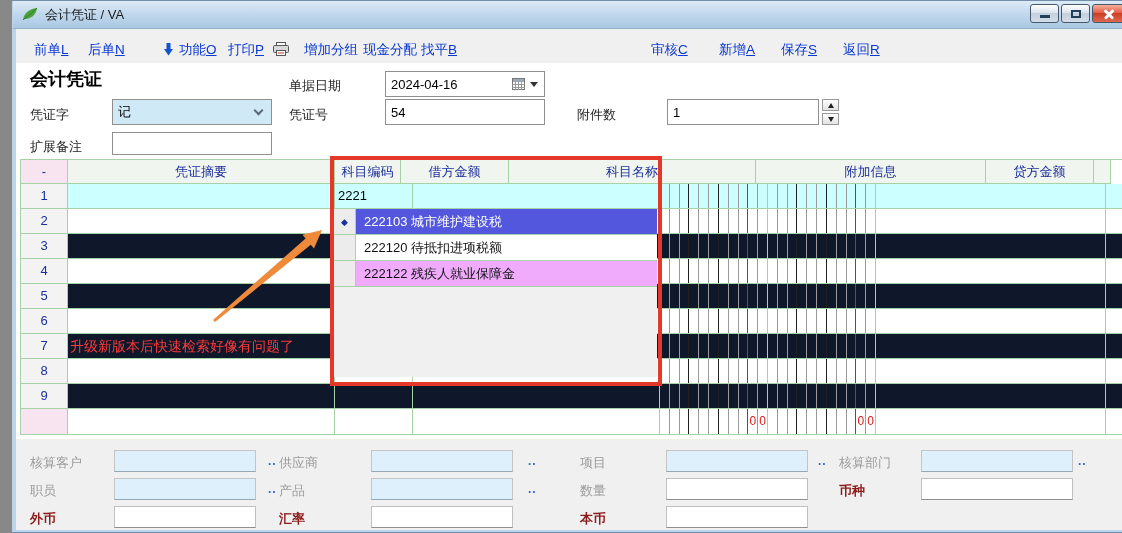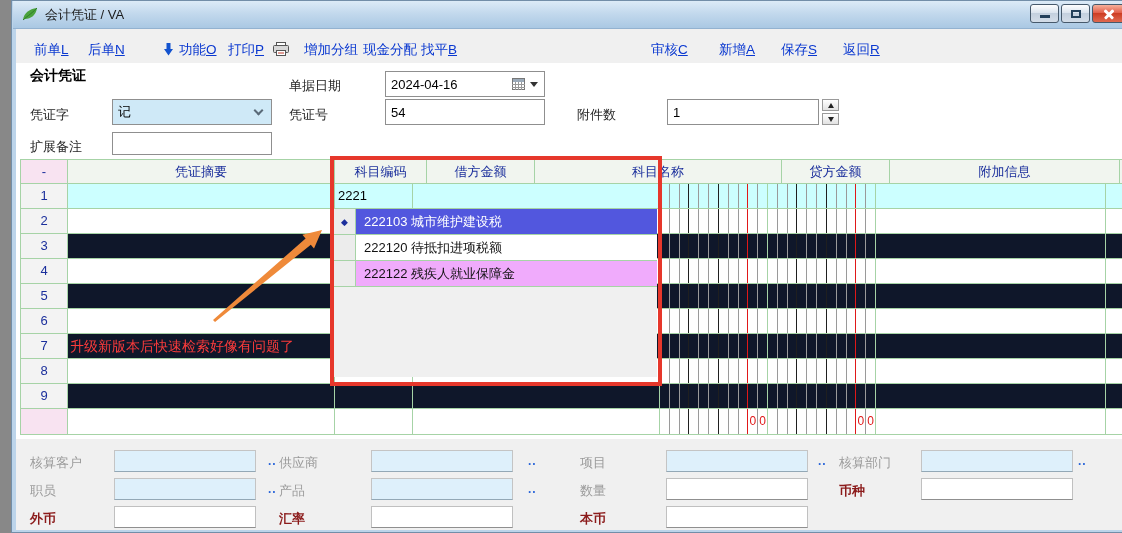--- a/index.html
+++ b/index.html
@@ -25,21 +25,21 @@
 
   
   .toolbar{ position:absolute; left:4px; top:28px; width:1114px; height:34px; background:#f0f0f0; }
   .titem{ position:absolute; top:12px; font-size:13.5px; color:#0a38d0; cursor:pointer; white-space:nowrap; }
   .titem .hot{ text-decoration:underline; }
   .tb-icon{ position:absolute; cursor:pointer; }
 
   
   .main{ position:absolute; left:4px; top:62px; width:1114px; height:376px; background:#ffffff; }
   .page-title{ position:absolute; left:18px; top:66px; font-family:"DejaVu Serif", serif;
-               font-weight:bold; font-size:14px; color:#000; }
+               font-weight:bold; font-size:18px; color:#000; }
   .flabel{ position:absolute; font-size:13px; color:#262626; }
   .ctl{ position:absolute; height:26px; border:1px solid #8f8f8f; background:#fff;
         display:flex; align-items:center; padding-left:5px; font-size:13px; color:#000; }
   .ctl .val{ flex:1; }
   .select{ background:#cfe9f7; }
   .chev{ width:7px; height:7px; border-right:2px solid #5a6a78; border-bottom:2px solid #5a6a78;
          transform:rotate(45deg); margin:-4px 9px 0 0; }
   .cal-arrow{ width:0; height:0; border-left:4px solid transparent; border-right:4px solid transparent;
               border-top:5px solid #333; margin:0 6px 0 5px; }
   .spinner{ position:absolute; left:810px; top:98px; width:17px; height:26px;
@@ -203,25 +203,25 @@
 
   <span class="flabel" style="left:18px; top:137px">扩展备注</span>
   <div class="ctl" style="left:100px; top:131px; width:160px; height:23px">
     <span class="val"></span>
   </div>
 
   <div class="vtable">
       <div class="trow thead">
         <div class="tcell hcell pinkcell" style="width: 47px;">-</div>
         <div class="tcell hcell" style="width: 267px;">凭证摘要</div>
-        <div class="tcell hcell" style="width: 92px;">科目编码</div>
+        <div class="tcell hcell" style="width: 66px;">科目编码</div>
         <div class="tcell hcell" style="width: 108px;">借方金额</div>
         <div class="tcell hcell" style="width: 247px;">科目名称</div>
+        <div class="tcell hcell" style="width: 230px;">附加信息</div>
         <div class="tcell hcell" style="width: 108px;">贷方金额</div>
-        <div class="tcell hcell" style="width: 230px;">附加信息</div>
         <div class="tcell hcell" style="width: 17px;"></div>
       </div>
       <div class="trow">
         <div class="tcell numcell" style="width: 47px;">1</div>
         <div class="tcell act" style="width: 267px;"></div>
         <div class="tcell act editcell" style="width: 78px;">2221</div>
         <div class="tcell act" style="width: 247px;"></div>
         <div class="tcell act" style="width: 108px;">
           <div class="digits">
             <span class="dg bG"></span>

